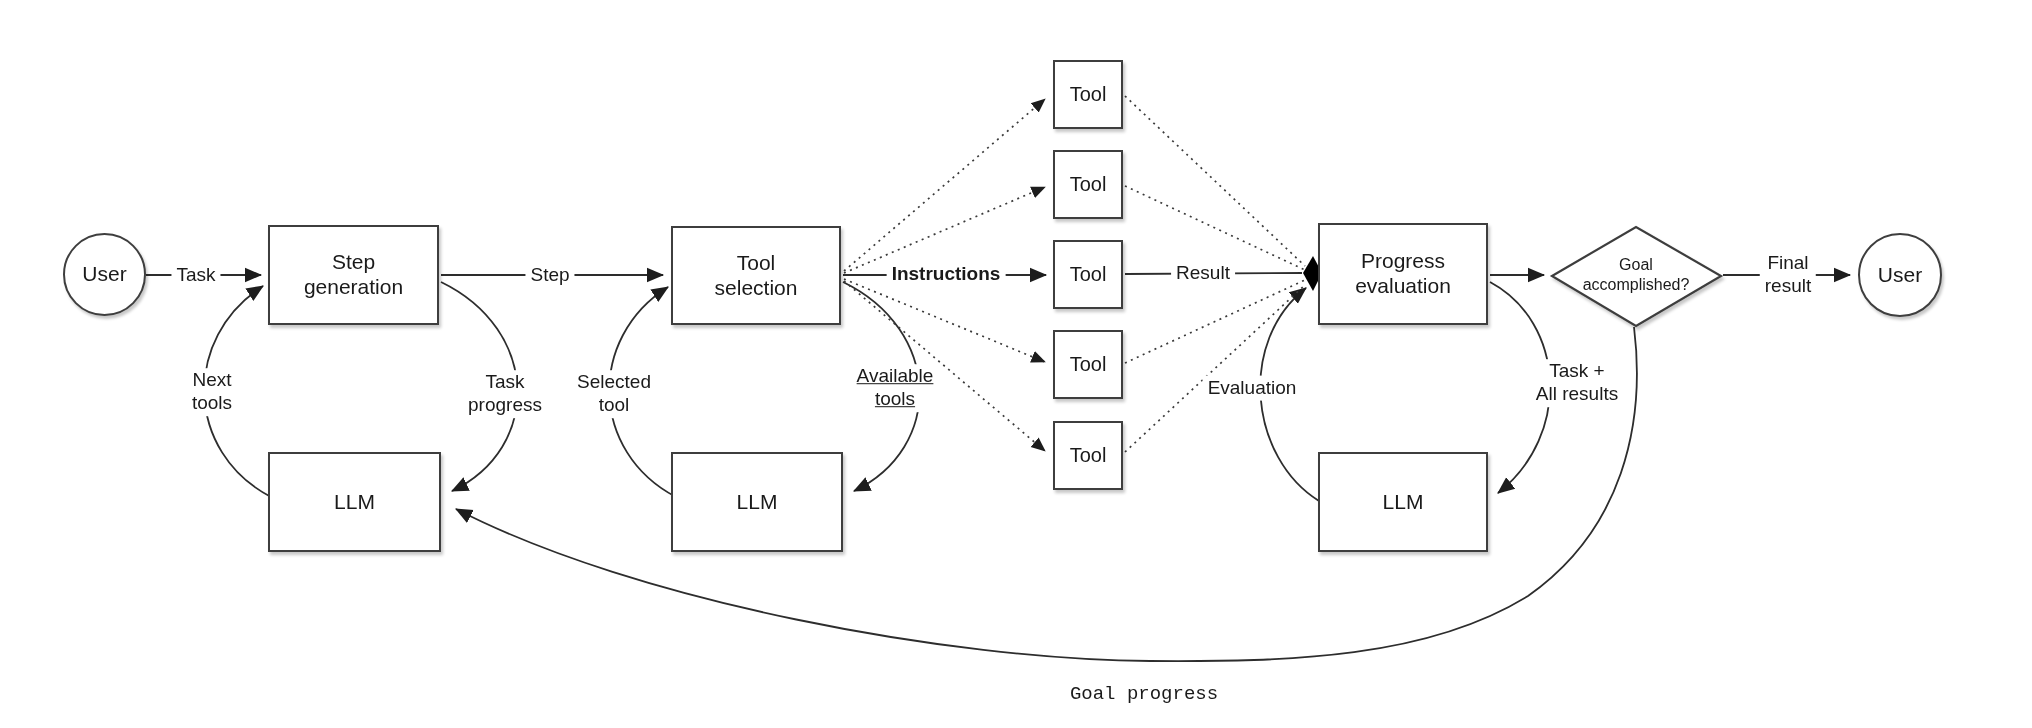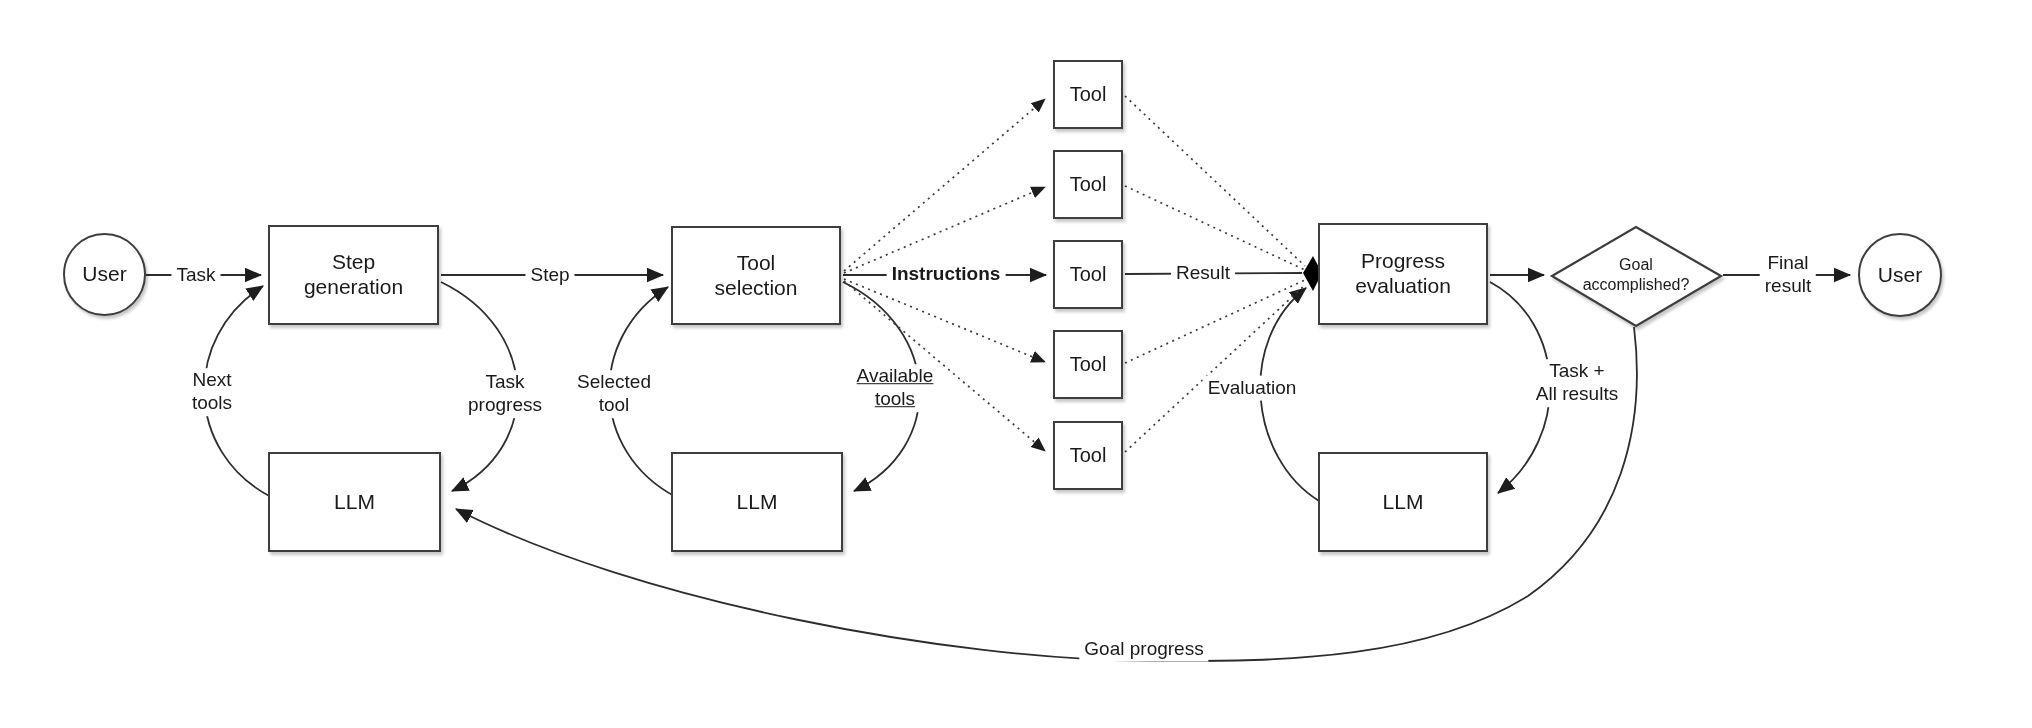--- a/index.html
+++ b/index.html
@@ -171,15 +171,15 @@
 tools</div>
   <div class="edge-label" style="left:505px; top:394px;">Task
 progress</div>
   <div class="edge-label" style="left:614px; top:394px;text-align:center;">Selected
 tool</div>
   <div class="edge-label" style="left:895px; top:388px;text-decoration:underline;">Available
 tools</div>
   <div class="edge-label" style="left:1252px; top:388px;">Evaluation</div>
   <div class="edge-label" style="left:1553px; top:383px;margin-left:24px;">Task +
 All results</div>
-  <div class="edge-label" style="left:1144px; top:649px;">Goal progress</div>
+  <div class="edge-label" style="left:1144px; top:694px;font-family:Liberation Mono, monospace;">Goal progress</div>
 
 </div>
 
 </body></html>

